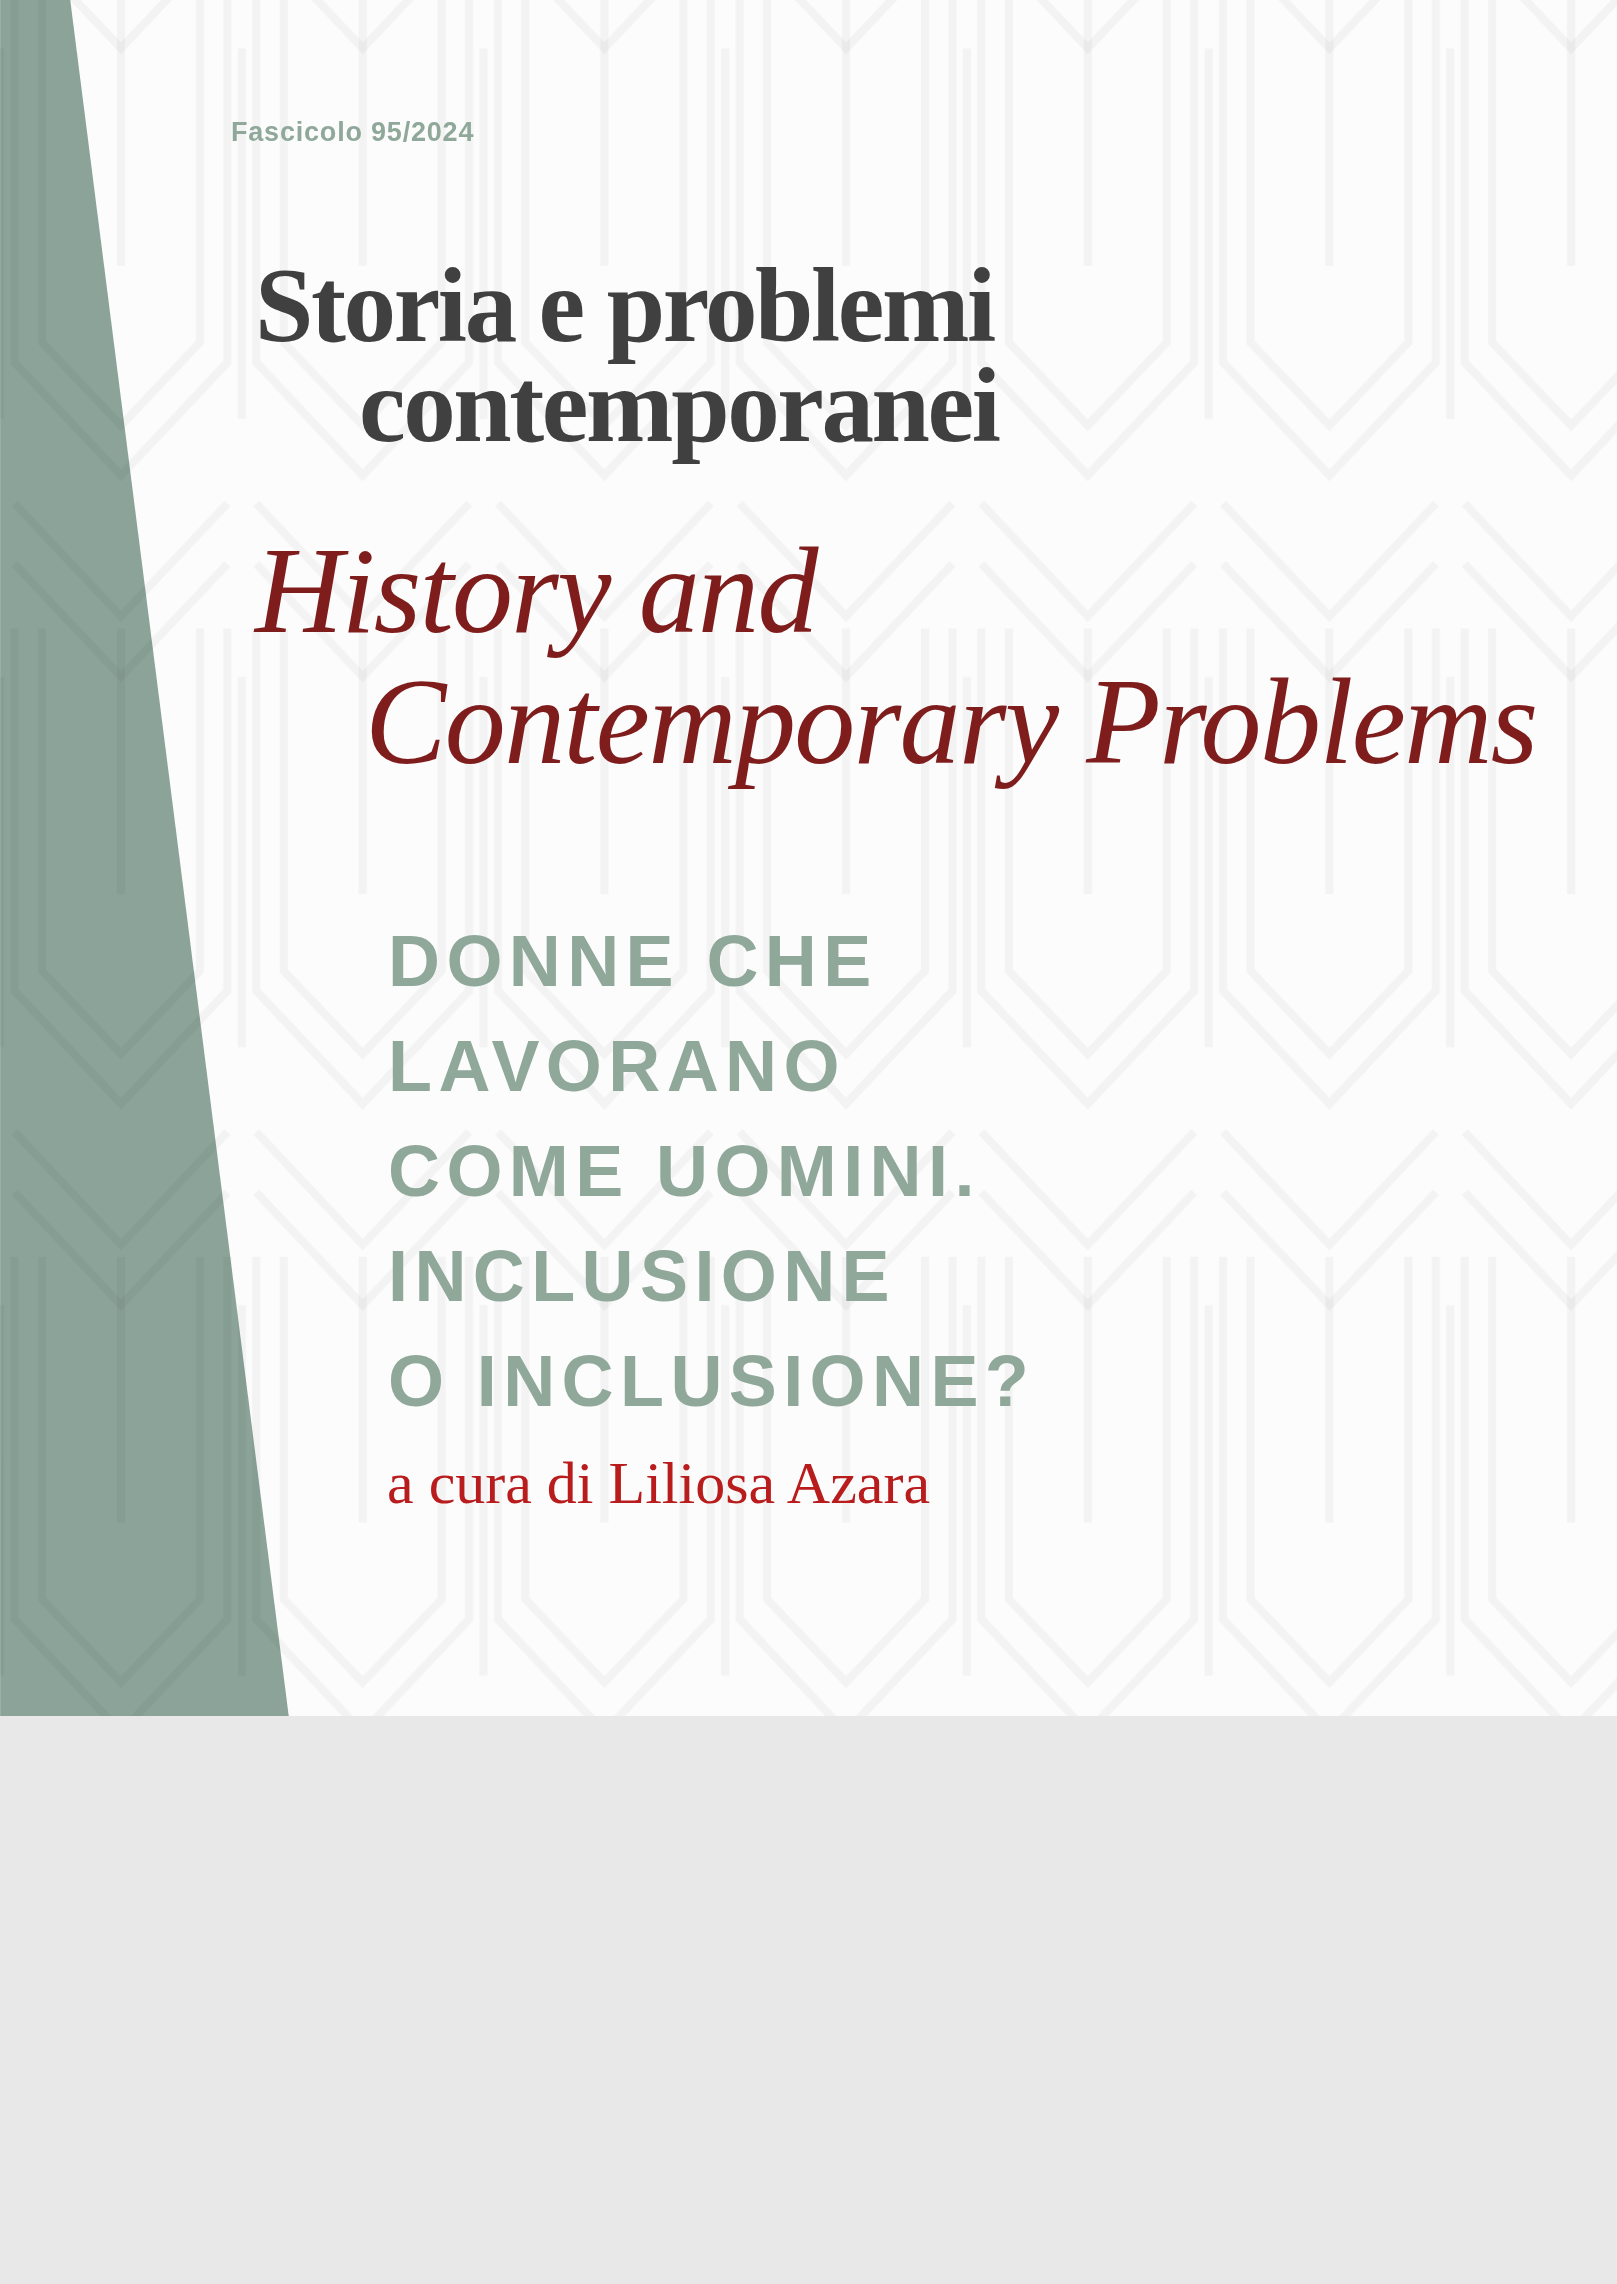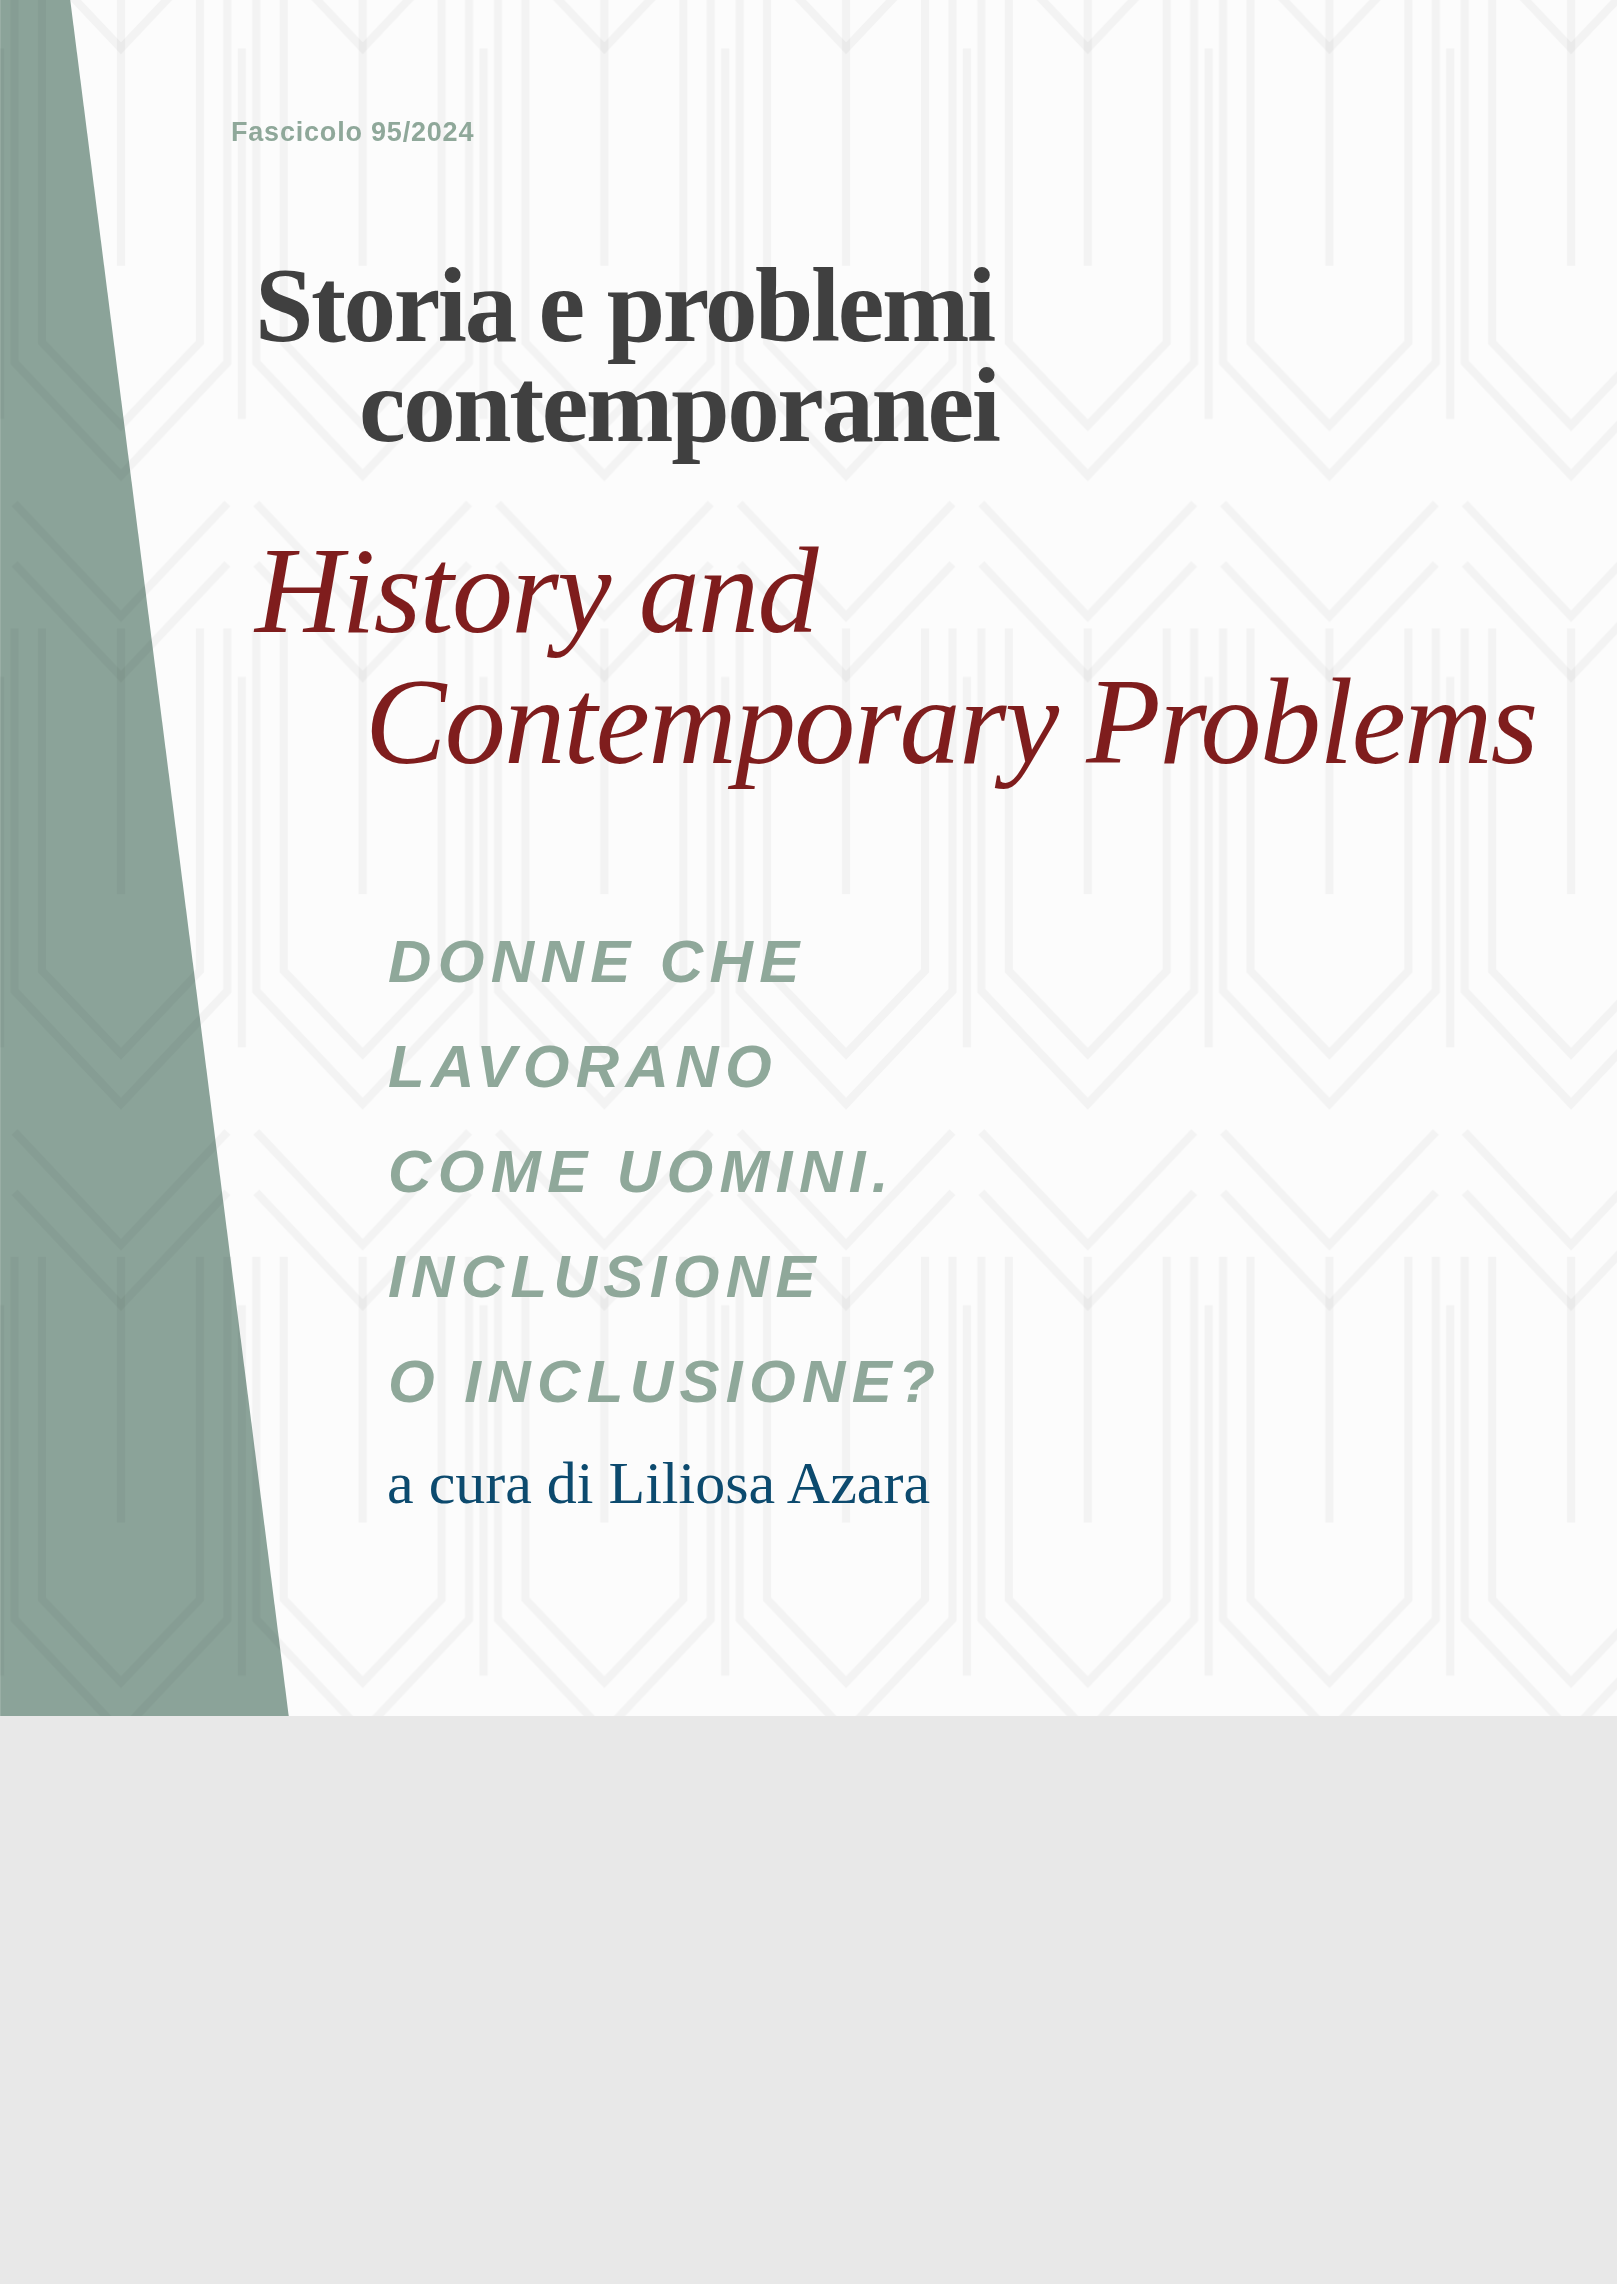--- a/index.html
+++ b/index.html
@@ -34,30 +34,29 @@
     font-family:"Liberation Serif",serif;
     font-style:italic;font-weight:400;
     font-size:122px;line-height:131px;
     letter-spacing:-1.6px;color:#7f1d1d;
     white-space:nowrap;
   }
   .journal-subtitle .line2{margin-left:110px;}
   .feature-title{
     left:388px;top:909px;
     font-family:"Liberation Sans",sans-serif;
-    font-weight:700;font-size:60px;line-height:105px;
+    font-weight:700;font-size:72px;line-height:105px;
     letter-spacing:6.4px;color:#8FA89A;
     white-space:nowrap;
-    font-style:italic;
   }
   .editor-line{
     left:387px;top:1453px;
     font-family:"Liberation Serif",serif;
     font-weight:400;font-size:60px;line-height:1;
-    color:#0c4a6e;white-space:nowrap;
+    color:#b91c1c;white-space:nowrap;
   }
   .eum-m{
     left:382px;top:2131px;width:88px;height:67px;
     background:#0d0d0d;
   }
   .eum-m .slot{
     position:absolute;bottom:0;width:12px;height:44px;background:#fdfdfd;
   }
   .eum-m .slot.s1{left:22.6px;}
   .eum-m .slot.s2{left:53px;}

